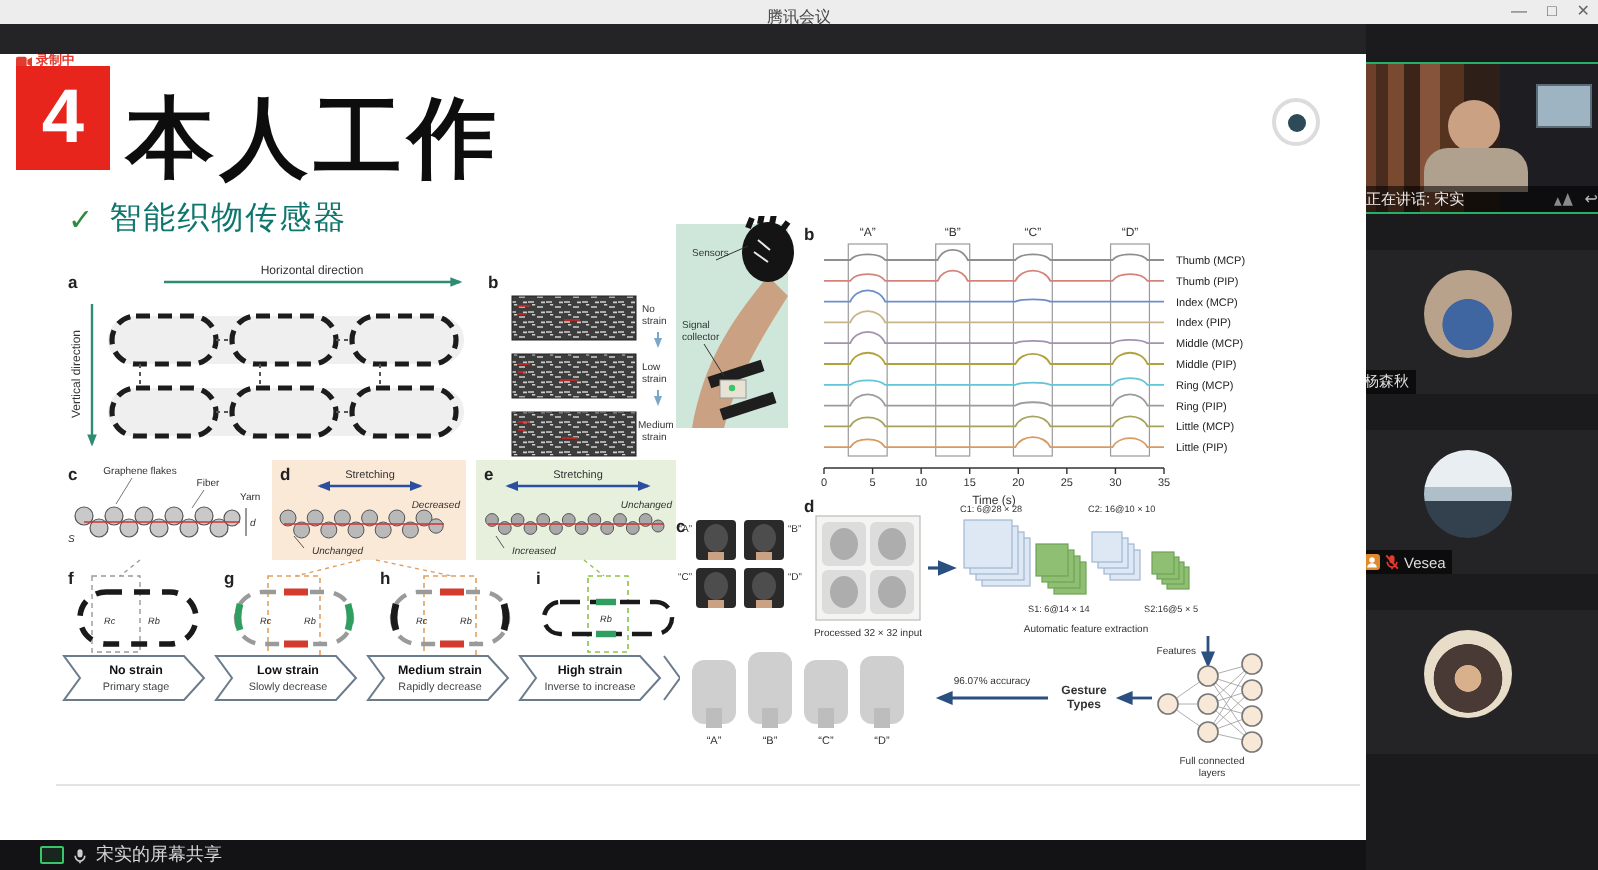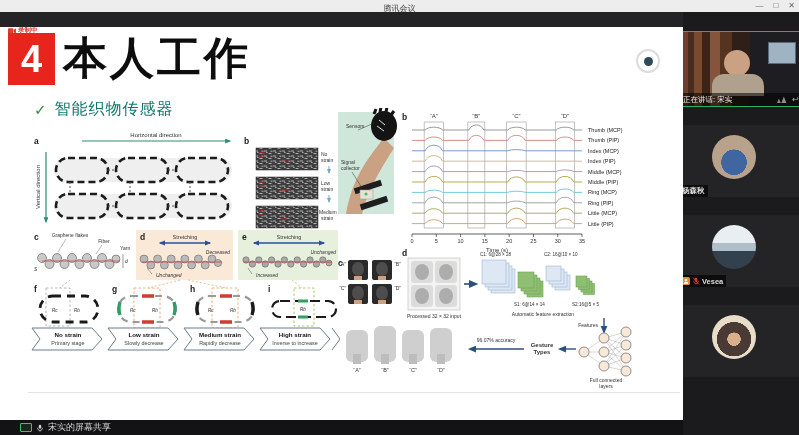--- a/index.html
+++ b/index.html
@@ -13,21 +13,21 @@
   .win-controls{position:absolute;right:4px;top:0;height:12px;display:flex;gap:10px;align-items:center;}
   .win-controls span{font-size:8px;color:#666;line-height:12px;cursor:default;}
   
   .dark-strip{position:absolute;left:0;top:12px;width:683px;height:15px;background:#242426;}
   
   .slide{position:absolute;left:0;top:27px;width:683px;height:393px;background:#ffffff;overflow:hidden;}
   .rec-chip{position:absolute;left:8px;top:0px;display:flex;align-items:center;gap:2px;height:7px;}
   .rec-chip .rec-text{font-size:6.5px;color:#e23b30;font-weight:bold;}
   .slide-num{position:absolute;left:8px;top:6px;width:47px;height:52px;background:#e8251d;
     display:flex;align-items:center;justify-content:center;color:#fff;font-size:38px;font-weight:bold;}
-  .slide-title{position:absolute;left:63px;top:4px;font-size:44px;font-weight:800;color:#0d0d0d;
+  .slide-title{position:absolute;left:63px;top:16px;font-size:44px;font-weight:800;color:#0d0d0d;
     letter-spacing:3px;line-height:54px;}
   .bullet-row{position:absolute;left:34px;top:72px;display:flex;align-items:center;gap:8px;}
   .bullet-check{color:#2e8b3a;font-size:15px;font-weight:bold;}
   .bullet-text{font-size:16px;font-weight:normal;color:#0f766e;letter-spacing:1px;}
   .pointer-btn{position:absolute;left:636px;top:22px;width:20px;height:20px;border-radius:50%;
     border:2px solid #dcdcdc;background:#fff;display:flex;align-items:center;justify-content:center;}
   .pointer-dot{width:9px;height:9px;border-radius:50%;background:#2c4a57;}
   .slide-divider{position:absolute;left:28px;top:365px;width:652px;height:1px;background:#e3e3e3;}
   
   .left-fig{position:absolute;left:30px;top:103px;}
@@ -56,21 +56,21 @@
   .bookshelf{position:absolute;inset:0;
     background:linear-gradient(90deg,#6e3f2a 0 8px,#4a2c1e 8px 14px,#7a4a30 14px 22px,#3c2418 22px 30px,#86543a 30px 40px,#55331f 40px 52px,#2e2018 52px 70px,#1d1d22 70px 110px);}
   .monitor{position:absolute;right:6px;top:10px;width:26px;height:20px;background:#9fb4c2;border:1px solid #5b6b75;}
   .head{position:absolute;left:44px;top:18px;width:26px;height:26px;border-radius:50%;background:#caa183;}
   .body-sh{position:absolute;left:32px;top:42px;width:52px;height:22px;border-radius:12px 12px 0 0;background:#b0a08e;}
   .tile-label-bar{position:absolute;left:0;bottom:0;width:100%;height:13px;background:rgba(0,0,0,.55);
     display:flex;align-items:center;gap:3px;padding:0 3px;box-sizing:border-box;}
   .tile-label-bar .status-text{font-size:7.5px;color:#eee;white-space:nowrap;flex:1;}
   .reply-glyph{font-size:8px;color:#bbb;}
   .name-chip{position:absolute;left:0;bottom:0;max-width:100%;height:12px;background:rgba(0,0,0,.65);
-    display:flex;align-items:center;gap:2px;padding:0 3px;box-sizing:border-box;font-weight:bold;}
+    display:flex;align-items:center;gap:2px;padding:0 3px;box-sizing:border-box;}
   .name-chip .pname{font-size:7.5px;color:#ddd;white-space:nowrap;}
   .avatar{position:absolute;left:33px;top:10px;width:44px;height:44px;border-radius:50%;}
   .av2{background:radial-gradient(circle at 50% 62%,#3f66a0 0 36%,#b9a28c 37% 100%);}
   .av3{background:linear-gradient(180deg,#e8eef2 0 42%,#aebfca 42% 58%,#33414e 58% 100%);}
   .av4{background:radial-gradient(circle at 50% 45%,#8795ad 0 14%,#55648a 15% 40%,#2c3550 41% 100%);}
   .av5{background:radial-gradient(circle at 50% 58%,#d9b08c 0 22%,#1f1f1f 23% 55%,#8c2f2f 56% 100%);}
   .av6{background:radial-gradient(circle at 50% 55%,#d9b08c 0 20%,#4a3a35 21% 52%,#e8ddc8 53% 100%);}
   .icon-8{width:8px;height:8px;flex:none;}
 </style>
 </head>

